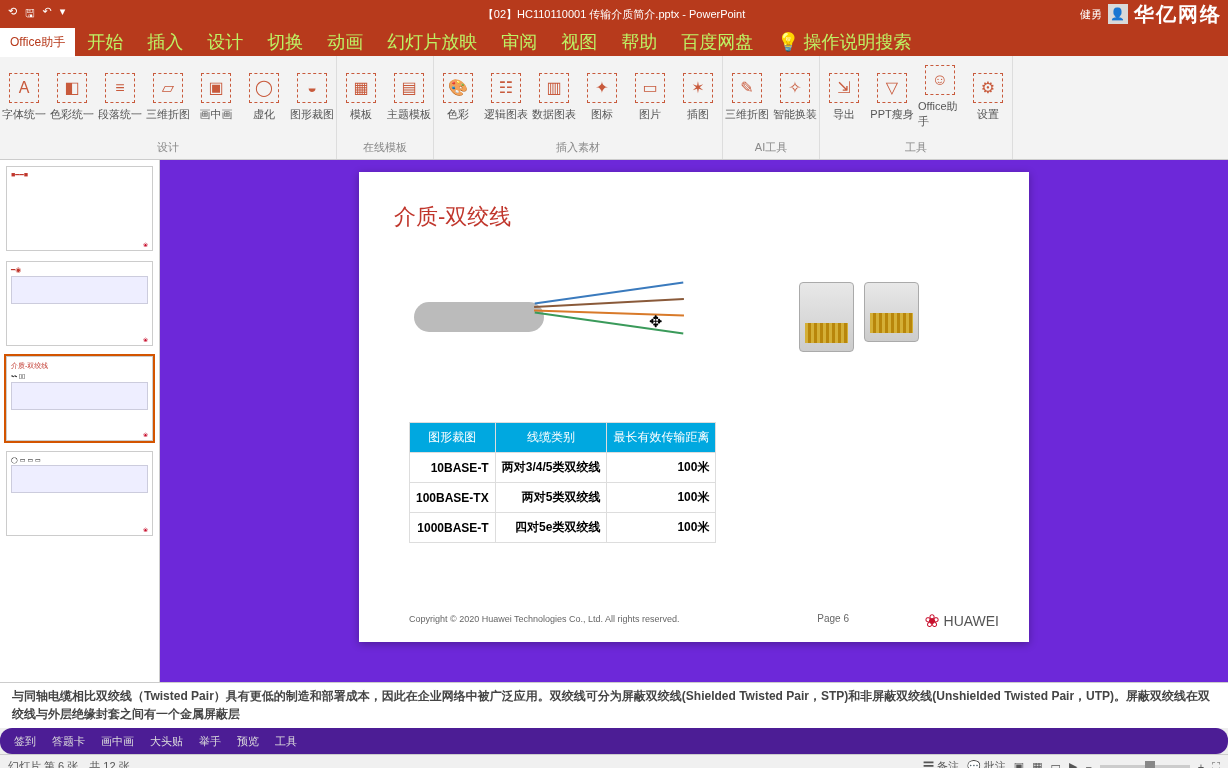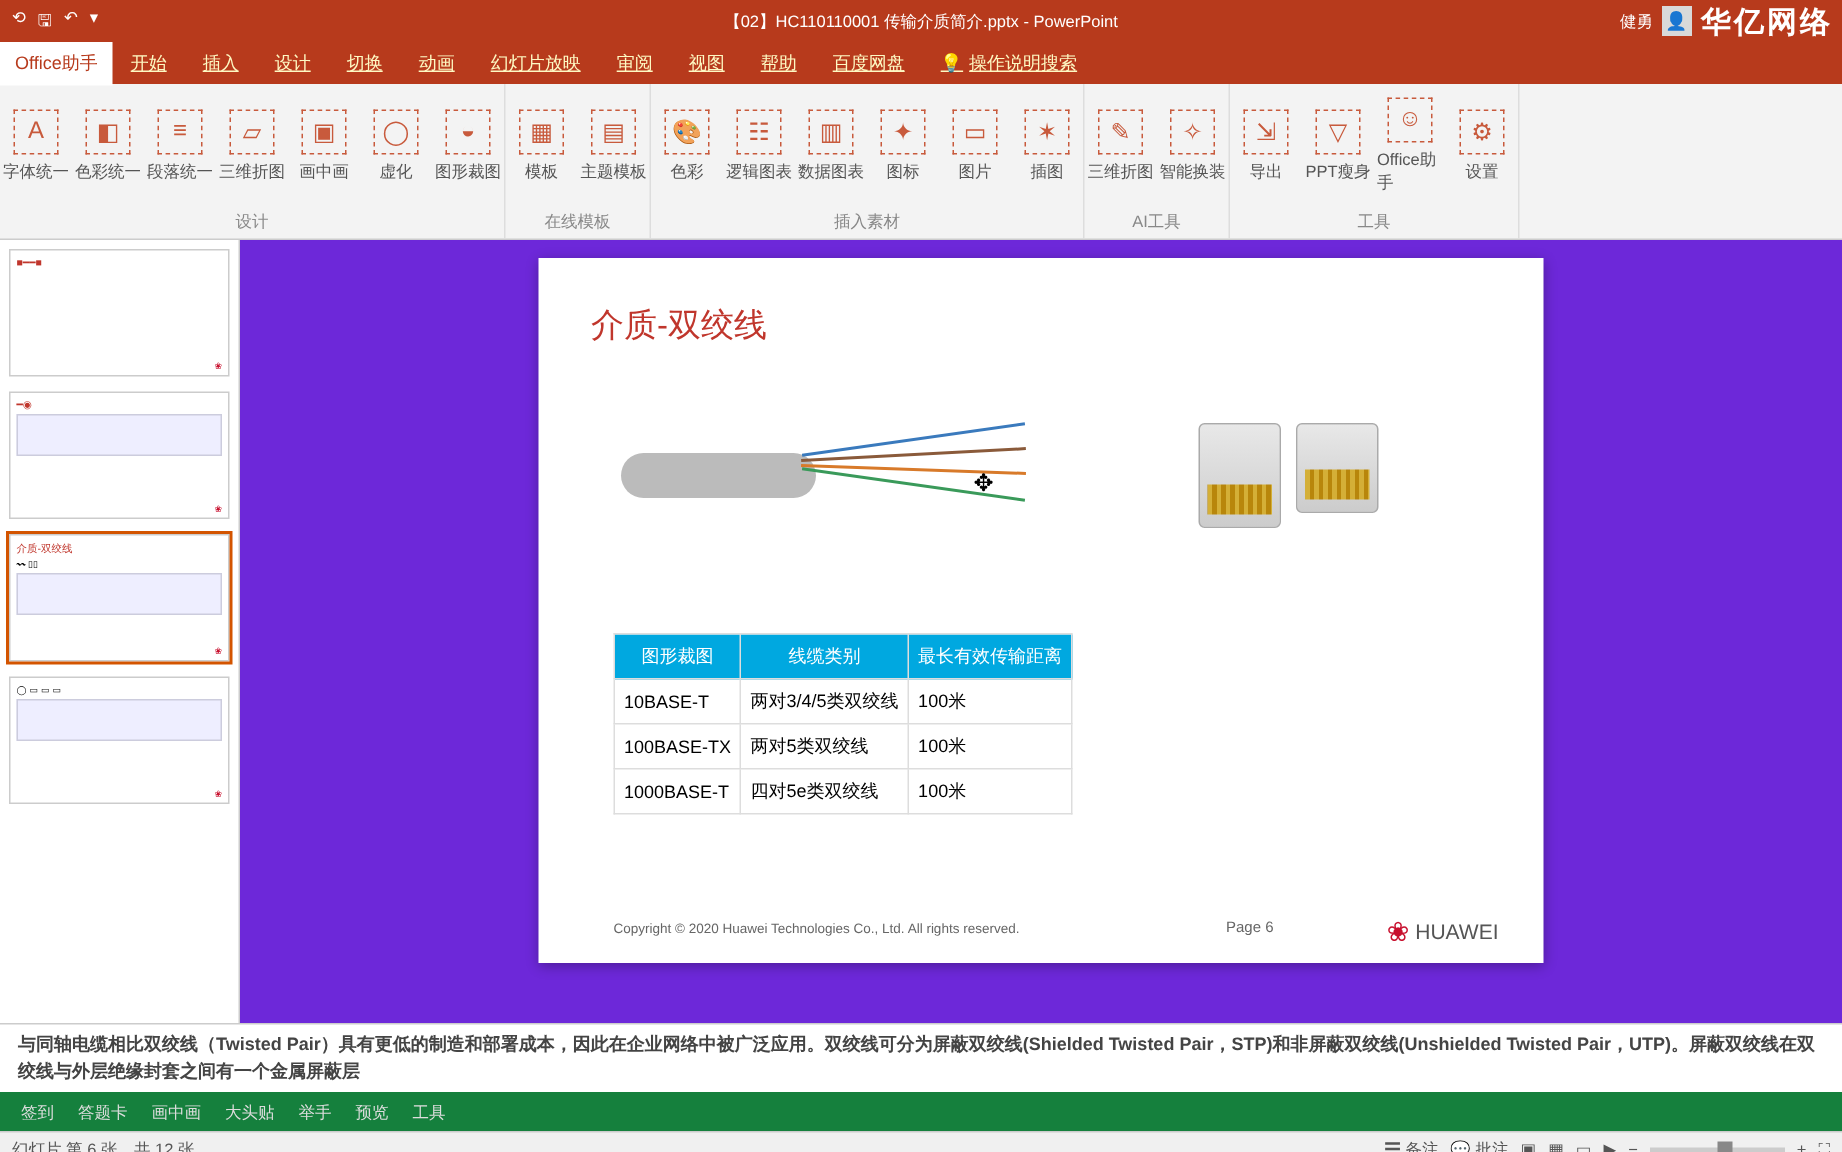--- a/index.html
+++ b/index.html
@@ -7,21 +7,21 @@
 .titlebar{height:28px;background:#b73a1c;display:flex;align-items:center;color:#fff;font-size:11px;position:relative;}
 .titlebar .qat{display:flex;gap:8px;padding:0 8px;}
 .titlebar .qat span{cursor:pointer;}
 .titlebar .title{position:absolute;left:50%;transform:translateX(-50%);}
 .titlebar .right{margin-left:auto;display:flex;align-items:center;gap:6px;padding-right:6px;}
 .titlebar .avatar{width:20px;height:20px;background:#d9d9d9;display:flex;align-items:center;justify-content:center;}
 .titlebar .avatar::after{content:"👤";font-size:12px;}
 .titlebar .brand{font-size:20px;font-weight:bold;letter-spacing:2px;}
 .menubar{height:28px;background:#b73a1c;display:flex;align-items:center;}
 .menubar .active{background:#fff;color:#b73a1c;padding:6px 10px;font-size:12px;}
-.menubar .tab{color:#fef9c3;padding:6px 12px;font-size:12px;cursor:pointer;text-decoration:underline;}
+.menubar .tab{color:#bef264;padding:6px 12px;font-size:18px;cursor:pointer;}
 .menubar .tell{display:flex;align-items:center;gap:4px;}
 .ribbon{height:104px;background:#f3f3f3;border-bottom:1px solid #ccc;display:flex;}
 .ribbon-group{display:flex;flex-direction:column;border-right:1px solid #ddd;}
 .ribbon-row{display:flex;flex:1;}
 .ribbon-btn{display:flex;flex-direction:column;align-items:center;justify-content:center;width:48px;padding:4px 2px;cursor:pointer;font-size:11px;color:#555;}
 .ribbon-btn .ico{width:30px;height:30px;border:1px dashed #c85a3c;margin-bottom:4px;display:flex;align-items:center;justify-content:center;color:#c85a3c;font-size:16px;}
 .ribbon-label{text-align:center;font-size:11px;color:#888;padding:2px 0 4px;}
 .main{display:flex;height:calc(100% - 28px - 28px - 104px - 26px - 32px - 28px);background:#6d28d9;}
 .thumbs{width:160px;background:#fff;border-right:1px solid #ccc;overflow-y:auto;padding:6px;}
 .thumb{border:1px solid #ccc;margin-bottom:10px;height:85px;background:#fff;position:relative;padding:4px;font-size:6px;}
@@ -30,28 +30,28 @@
 .slide{width:670px;height:470px;background:#fff;box-shadow:0 2px 8px rgba(0,0,0,0.3);position:relative;padding:30px 35px;}
 .slide h2{color:#c0362c;font-size:22px;font-weight:normal;}
 .cable{position:absolute;top:100px;left:55px;width:260px;height:90px;}
 .cable .sheath{width:130px;height:30px;background:#bbb;border-radius:15px;position:absolute;top:30px;}
 .cable .wire{position:absolute;left:120px;width:150px;height:2px;border-top:2px solid;}
 .rj45{position:absolute;top:110px;right:80px;width:150px;height:80px;display:flex;gap:10px;}
 .rj45 .plug{width:55px;height:70px;background:linear-gradient(#e8e8e8,#ccc);border:1px solid #aaa;border-radius:4px;position:relative;}
 .rj45 .plug::after{content:"";position:absolute;bottom:8px;left:5px;right:5px;height:20px;background:repeating-linear-gradient(90deg,#d4af37 0 3px,#b8860b 3px 6px);}
 .ctable{position:absolute;top:250px;left:50px;right:160px;border-collapse:collapse;font-size:12px;}
 .ctable th{background:#00a8e0;color:#fff;padding:6px;font-weight:normal;border:1px solid #ddd;}
-.ctable td{padding:6px;text-align:left;border:1px solid #ddd;}
+.ctable td{padding:6px;text-align:right;border:1px solid #ddd;font-weight:bold;}
 .slide .copy{position:absolute;bottom:18px;left:50px;font-size:9px;color:#666;margin-top:10px;}
 .slide .page{position:absolute;bottom:18px;right:180px;font-size:10px;color:#666;}
 .slide .logo{position:absolute;bottom:10px;right:30px;font-size:14px;color:#555;display:flex;align-items:center;gap:4px;}
 .slide .logo::before{content:"❀";color:#c8102e;font-size:18px;}
 .cursor{position:absolute;top:140px;left:290px;font-size:16px;}
 .notes{height:46px;background:#fff;border-top:1px solid #ccc;padding:4px 12px;font-size:12px;color:#444;overflow:hidden;line-height:1.5;font-weight:bold;}
-.toolbar2{height:26px;background:#15803d;display:flex;align-items:center;gap:16px;padding:0 14px;color:#ddd;font-size:11px;}
+.toolbar2{height:26px;background:#4c1d95;display:flex;align-items:center;gap:16px;padding:0 14px;color:#ddd;font-size:11px;border-radius:12px;}
 .toolbar2 span{cursor:pointer;}
 .statusbar{height:24px;background:#f0f0f0;border-top:1px solid #ccc;display:flex;align-items:center;justify-content:space-between;padding:0 8px;font-size:11px;color:#555;}
 .statusbar .sright{display:flex;align-items:center;gap:8px;}
 .zoom-track{width:90px;height:4px;background:#ccc;position:relative;}
 .zoom-track::after{content:"";position:absolute;left:50%;top:-4px;width:10px;height:12px;background:#888;}
 .thumb .mini-title{color:#c0362c;font-size:7px;}
 .thumb .mini-table{width:100%;height:28px;background:#eef;margin-top:2px;border:1px solid #ccd;}
 .thumb .mini-huawei{position:absolute;bottom:2px;right:4px;font-size:6px;color:#c8102e;}
 </style>
 </head>

